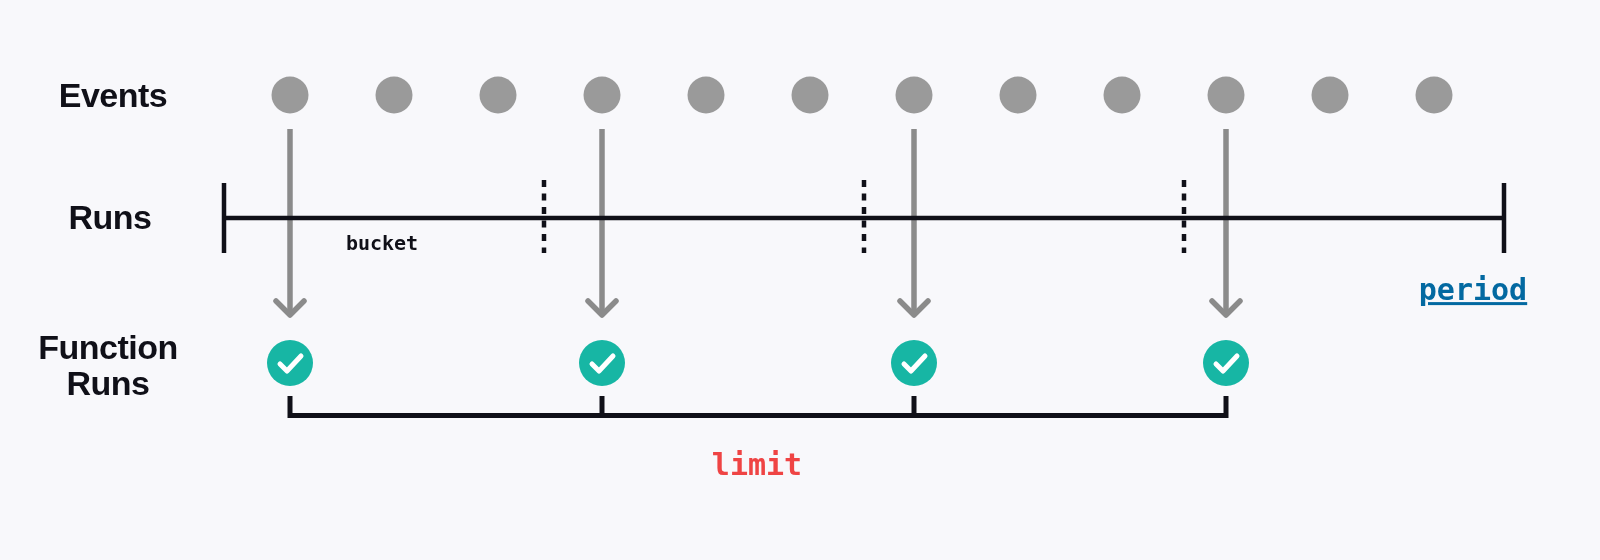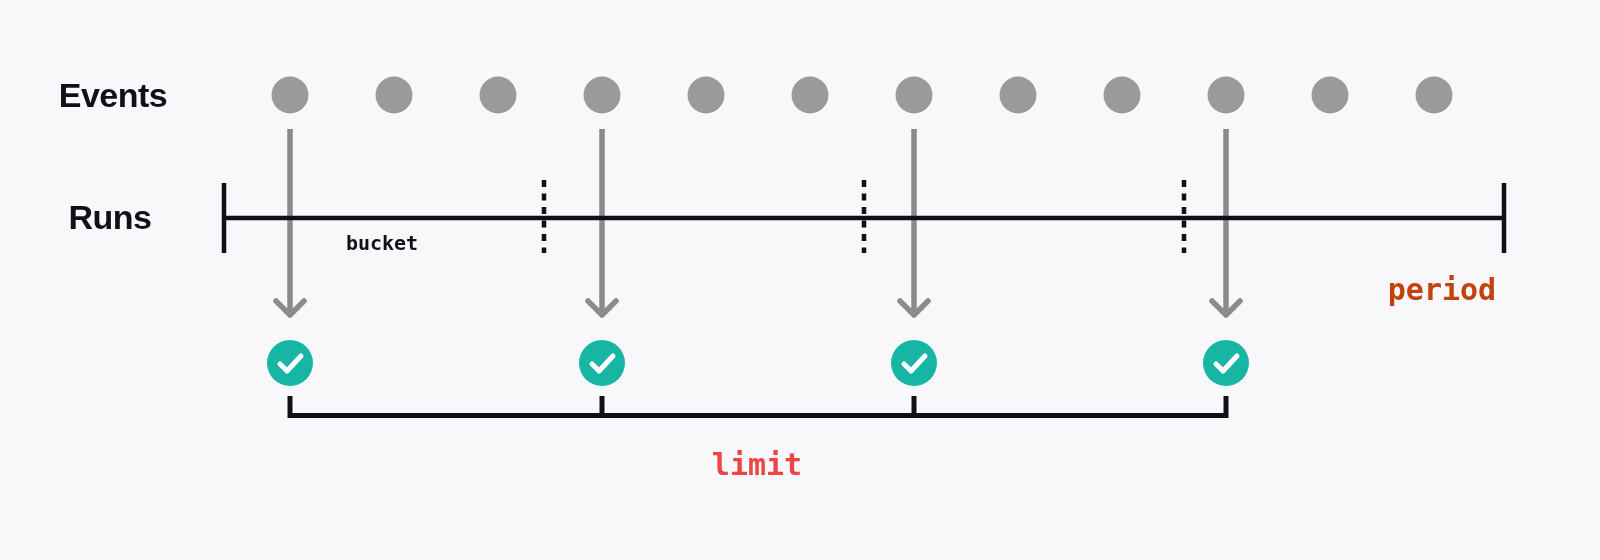--- a/index.html
+++ b/index.html
@@ -89,19 +89,20 @@
       <circle cx="914" cy="363" r="23" fill="#17b6a4"></circle>
       <polyline points="904,364 911,371 925,356" fill="none" stroke="#ffffff" stroke-width="5" stroke-linecap="round" stroke-linejoin="round"></polyline>
       <circle cx="1226" cy="363" r="23" fill="#17b6a4"></circle>
       <polyline points="1216,364 1223,371 1237,356" fill="none" stroke="#ffffff" stroke-width="5" stroke-linecap="round" stroke-linejoin="round"></polyline>
     </svg>
 
   <div class="label row-label" style="left: 113px; top: 95px; color: rgb(16, 16, 24);">Events</div>
 
   <div class="label row-label" style="left: 110px; top: 217px; color: rgb(16, 16, 24);">Runs</div>
 
+  <div class="label row-label wrap" style="left: 108px; top: 365px; color: rgb(16, 16, 24);">Function Runs</div>
 
   <div class="label mono-label bucket-size" style="left: 382px; top: 244px; color: rgb(16, 16, 24);">bucket</div>
 
-  <div class="label mono-label big-mono" style="left: 1442px; top: 290px; color: #c2410c;">period</div>
+  <div class="label mono-label big-mono" style="left: 1473px; top: 290px; color: #0369a1; text-decoration: underline;">period</div>
 
   <div class="label mono-label big-mono" style="left: 757px; top: 465px; color: #ef4444;">limit</div>
 </div>
 
 </body></html>

